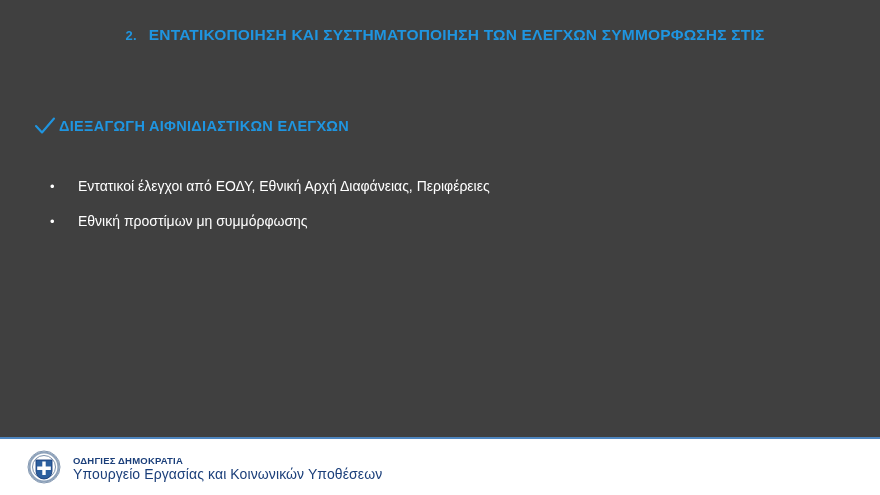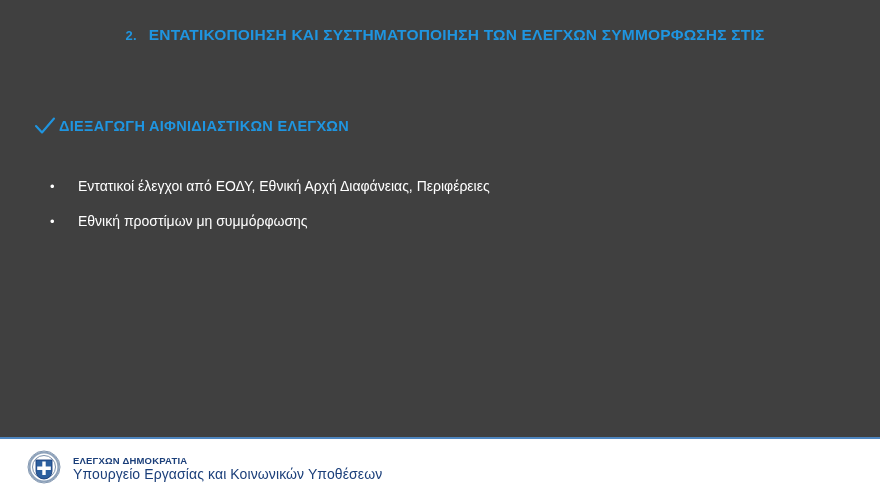--- a/index.html
+++ b/index.html
@@ -167,18 +167,18 @@
 
   <div class="footer">
     <svg class="emblem" viewBox="0 0 34 34">
       <circle cx="17" cy="17" r="16" fill="#ffffff" stroke="#7e93ad" stroke-width="1"></circle>
       <circle cx="17" cy="17" r="14.5" fill="none" stroke="#8fa3bb" stroke-width="2.2"></circle>
       <circle cx="17" cy="17" r="11.5" fill="none" stroke="#6d85a3" stroke-width="0.9"></circle>
       <path d="M9 10 h16 v11 a8 8 0 0 1 -8 8 a8 8 0 0 1 -8 -8 z" fill="#2c5f9e" stroke="#1b3f7a" stroke-width="0.9"></path>
       <path d="M15.3 11.4 h3.4 v5.1 h5.1 v3.4 h-5.1 v5.1 h-3.4 v-5.1 h-5.1 v-3.4 h5.1 z" fill="#ffffff"></path>
     </svg>
     <div class="footer-text">
-      <span class="footer-title">ΕΛΕΓΧΩΝ ΔΗΜΟΚΡΑΤΙΑ</span>
+      <span class="footer-title">ΟΔΗΓΙΕΣ ΔΗΜΟΚΡΑΤΙΑ</span>
       <span class="footer-sub">Υπουργείο Εργασίας και Κοινωνικών Υποθέσεων</span>
     </div>
   </div>
 
 </div>
 
 </body></html>

